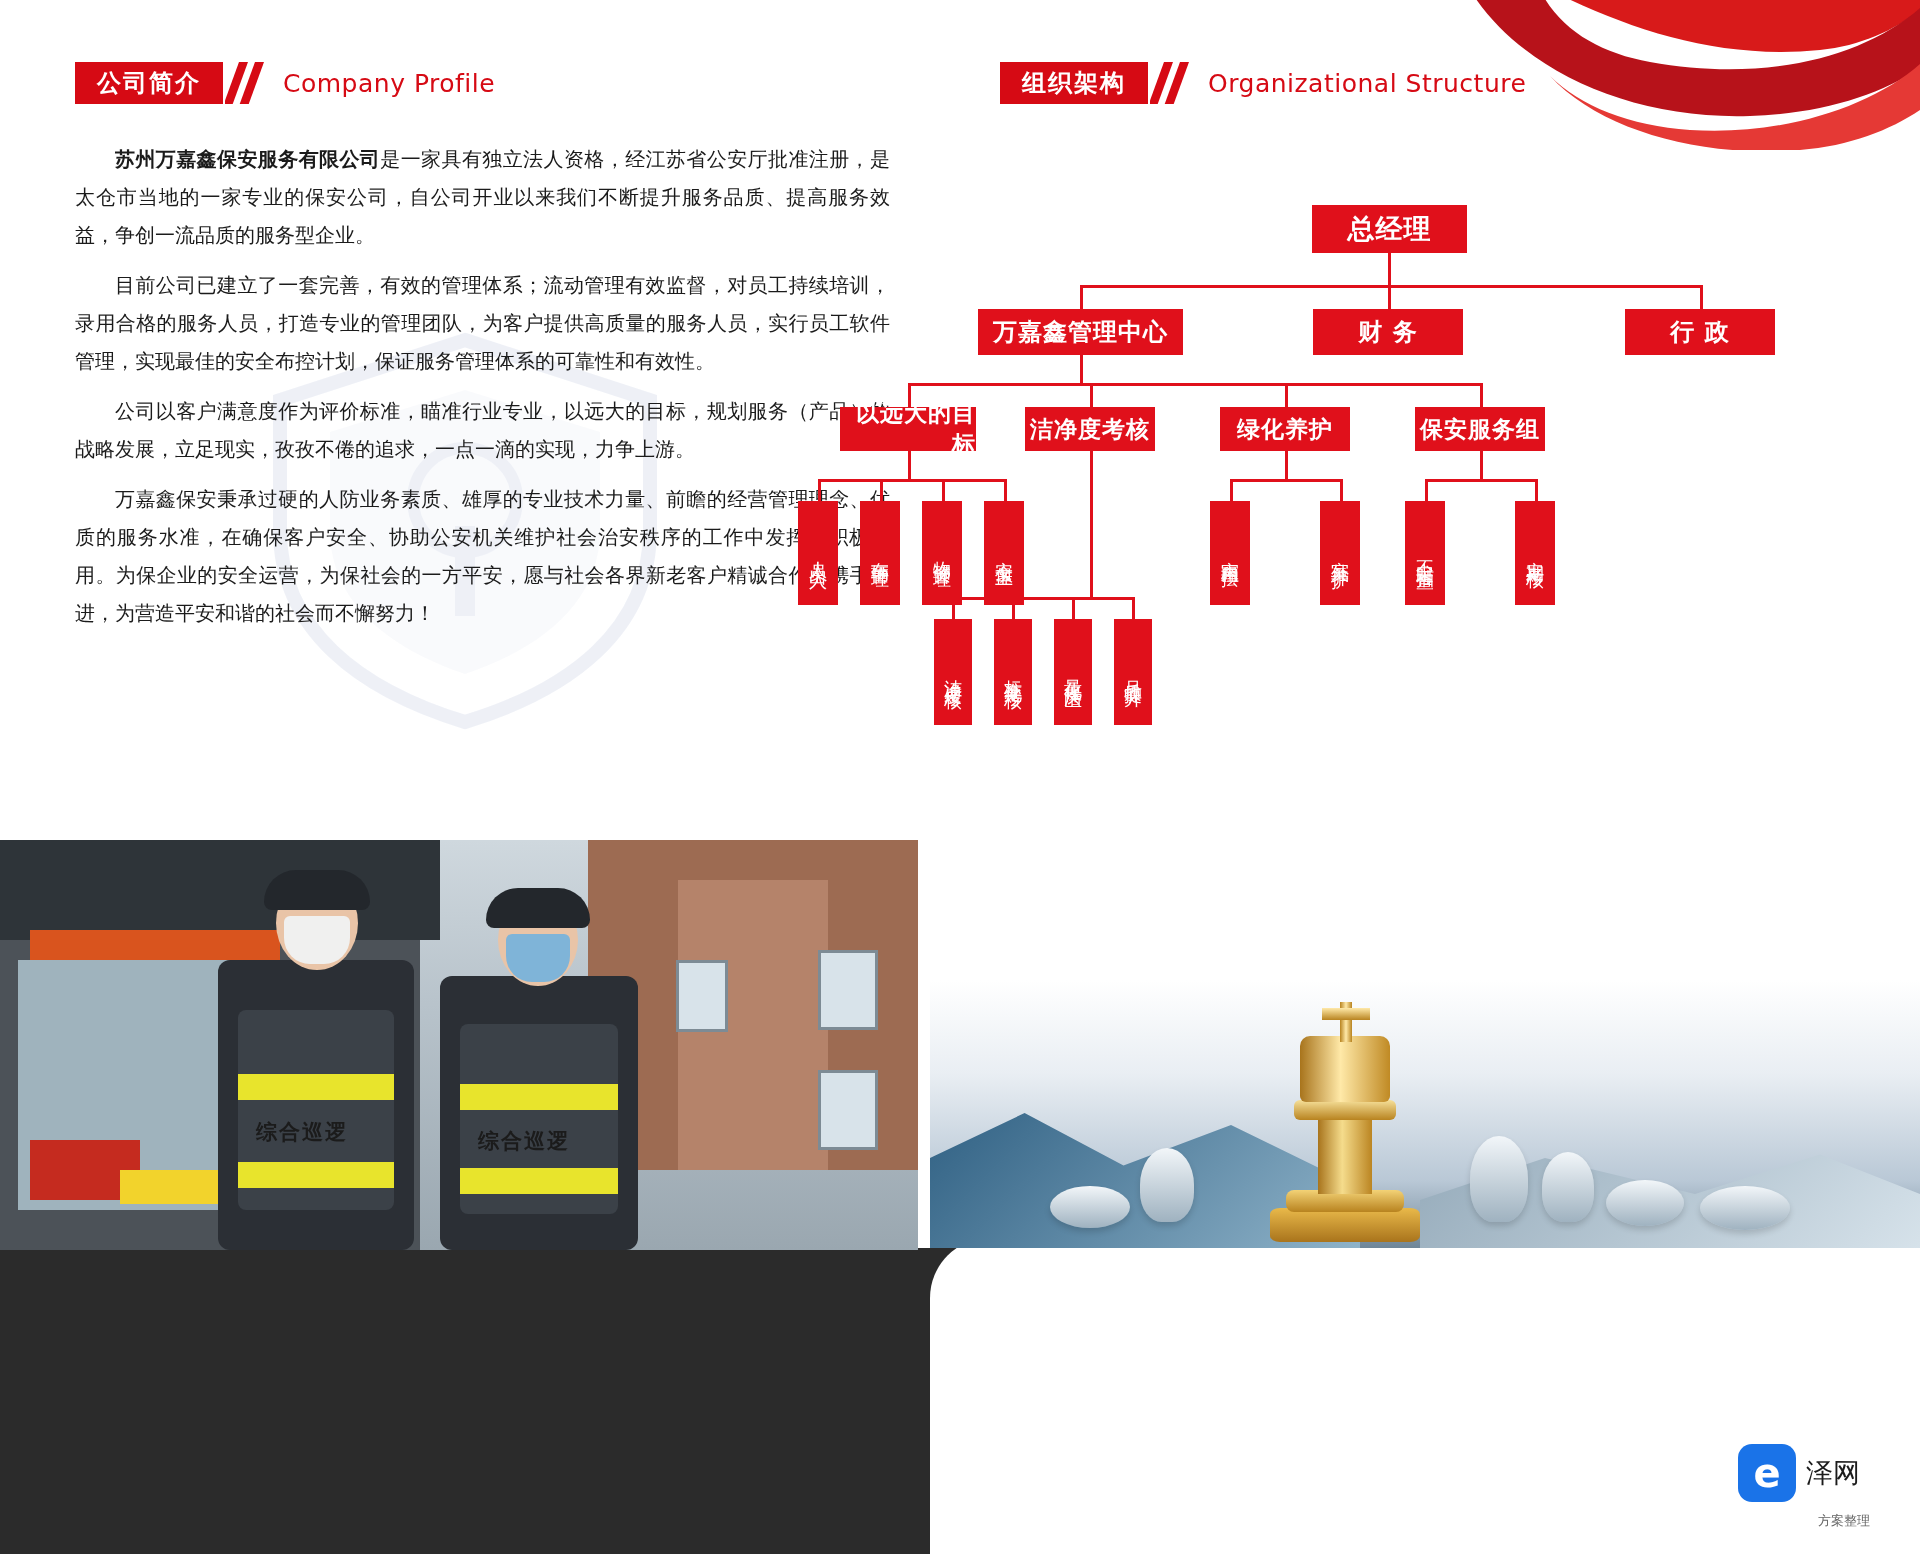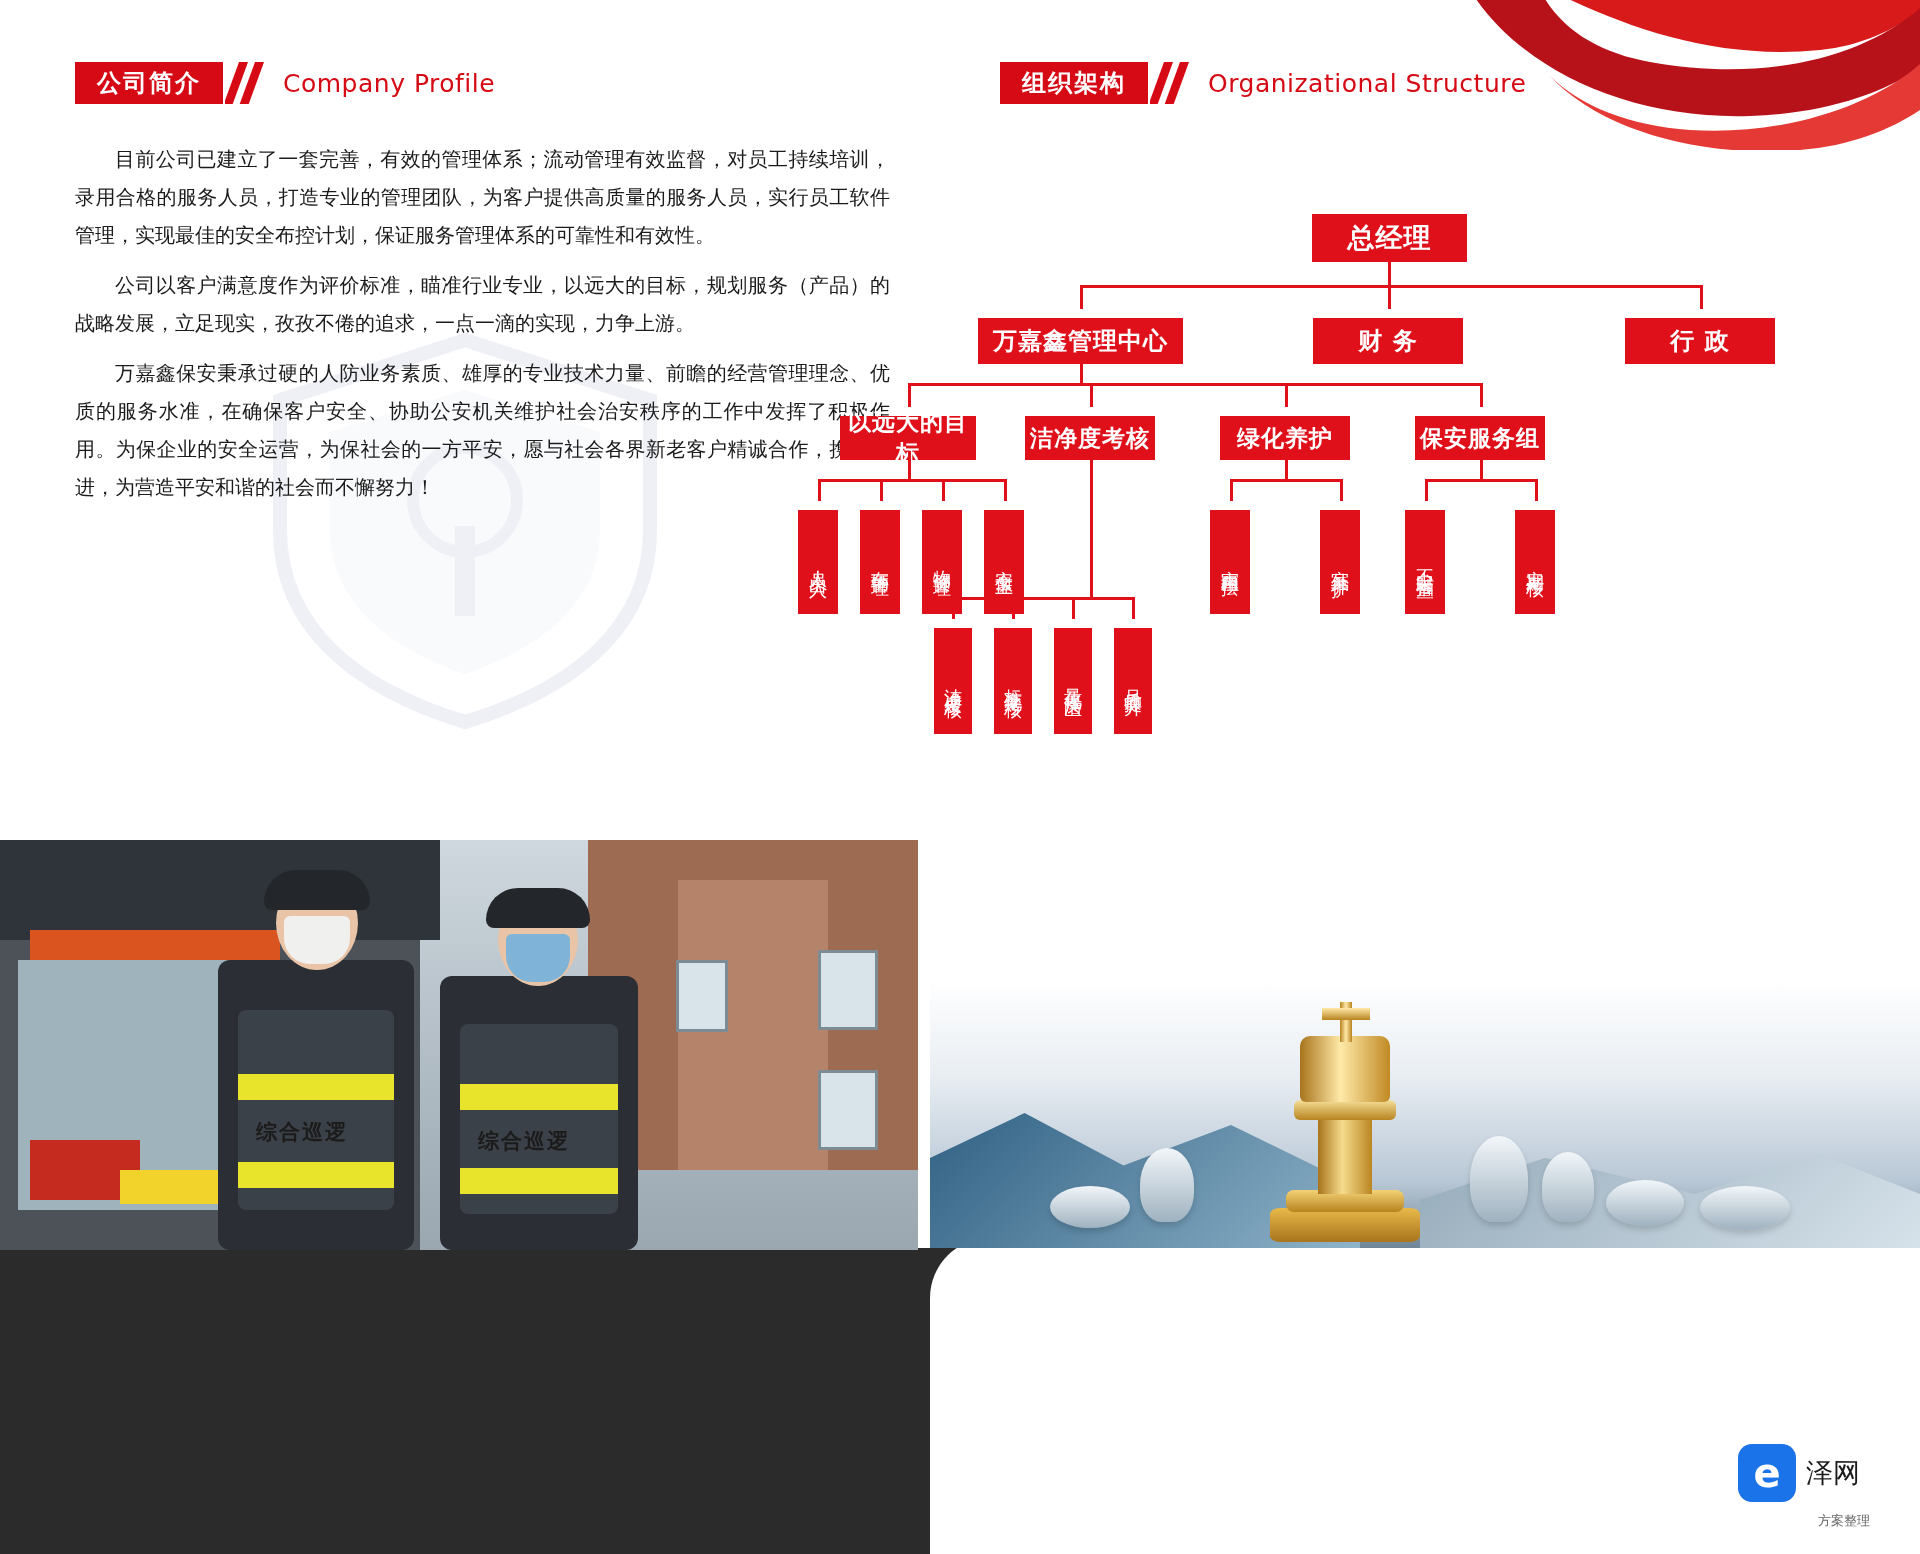--- a/index.html
+++ b/index.html
@@ -94,24 +94,24 @@
   .g-band2{position:absolute;background:#e8e42c;}
   .g-head{position:absolute;background:#e9c4a7;border-radius:50%;}
   .g-cap{position:absolute;background:#23272c;border-radius:40px 40px 10px 10px;}
   .g-mask{position:absolute;background:#f0f0ef;border-radius:6px 6px 26px 26px;}
   .g-mask.blue{background:#7fb4d8;}
   .g-text{position:absolute;color:#1b1b1b;font-size:21px;font-weight:bold;letter-spacing:2px;font-family:"DejaVu Sans",sans-serif;}
 
   
   #org{position:absolute;left:930px;top:145px;width:930px;height:680px;}
   .node{
-    position:absolute;background:#e0101b;color:#fff;text-align:center;
+    position:absolute;background:#e0101b;color:#fff;text-align:right;
     font-family:"DejaVu Sans","Liberation Sans",sans-serif;
     display:flex;align-items:center;justify-content:center;
-    box-sizing:border-box;letter-spacing:1px;margin-top:9px;
+    box-sizing:border-box;letter-spacing:1px;
   }
   .n-l1{font-size:27px;font-weight:bold;}
   .n-l2{font-size:24px;font-weight:bold;}
   .n-l3{font-size:23px;font-weight:bold;}
   .n-v{font-size:18px;writing-mode:vertical-rl;text-orientation:upright;line-height:26px;letter-spacing:3px;padding:6px 0;}
   .line{position:absolute;background:#e0101b;}
   .vline{width:3px;}
   .hline{height:3px;}
 
   
@@ -173,20 +173,21 @@
   <div class="sec-head" style="left:75px;top:62px;">
     <div class="sec-cn">公司简介</div>
     <div class="slash">
         <i class="a"></i>
         <i class="b"></i>
       </div>
     <div class="sec-en">Company Profile</div>
   </div>
 
   <div id="profile-text">
+    <p><b>苏州万嘉鑫保安服务有限公司</b><span>是一家具有独立法人资格，经江苏省公安厅批准注册，是太仓市当地的一家专业的保安公司，自公司开业以来我们不断提升服务品质、提高服务效益，争创一流品质的服务型企业。</span></p>
     <p>目前公司已建立了一套完善，有效的管理体系；流动管理有效监督，对员工持续培训，录用合格的服务人员，打造专业的管理团队，为客户提供高质量的服务人员，实行员工软件管理，实现最佳的安全布控计划，保证服务管理体系的可靠性和有效性。</p>
     <p>公司以客户满意度作为评价标准，瞄准行业专业，以远大的目标，规划服务（产品）的战略发展，立足现实，孜孜不倦的追求，一点一滴的实现，力争上游。</p>
     <p>万嘉鑫保安秉承过硬的人防业务素质、雄厚的专业技术力量、前瞻的经营管理理念、优质的服务水准，在确保客户安全、协助公安机关维护社会治安秩序的工作中发挥了积极作用。为保企业的安全运营，为保社会的一方平安，愿与社会各界新老客户精诚合作，携手并进，为营造平安和谐的社会而不懈努力！</p>
   </div>
 
   <div class="photo">
     <div class="sky"></div>
     <div class="bldg"></div>
     <div class="bldg2"></div>
     <div class="win" style="right:40px;top:110px;width:54px;height:74px;"></div>

